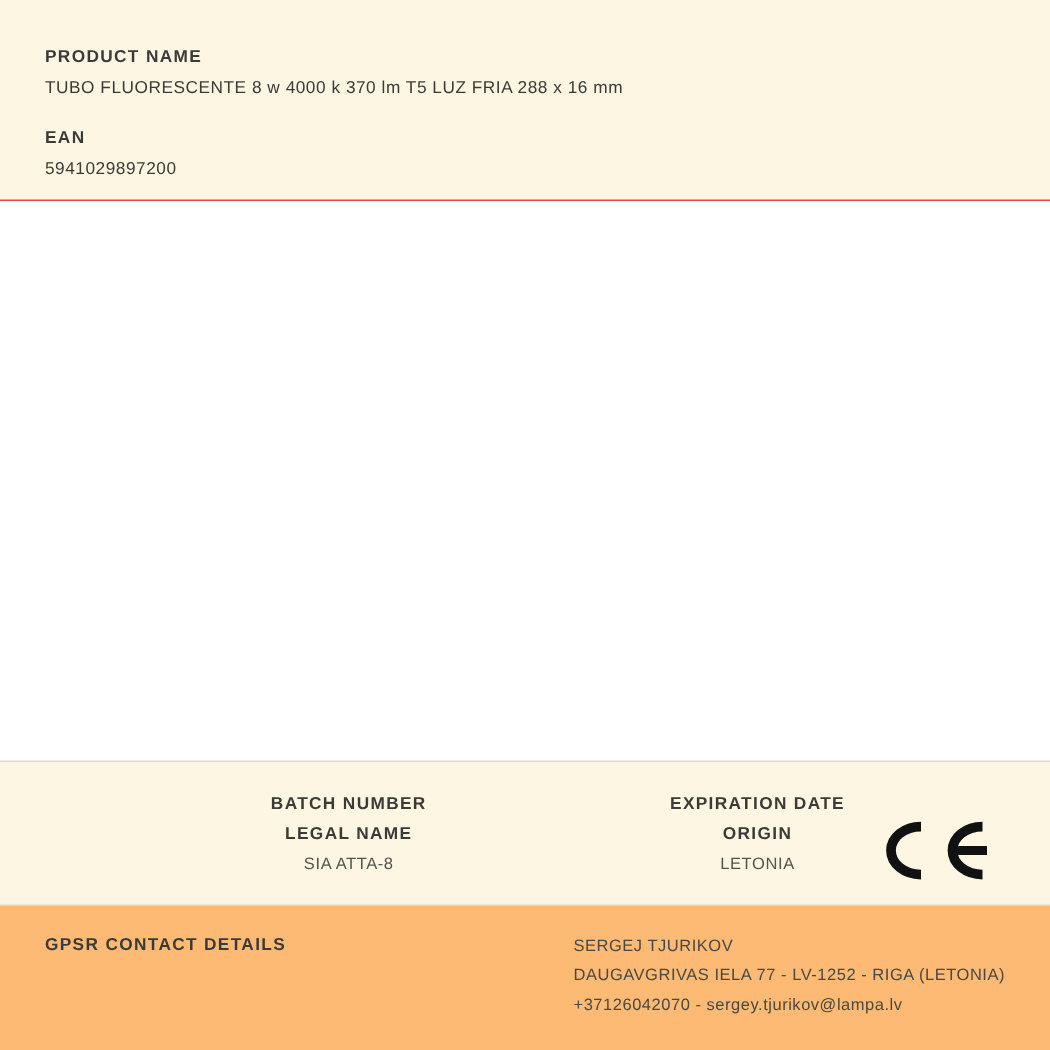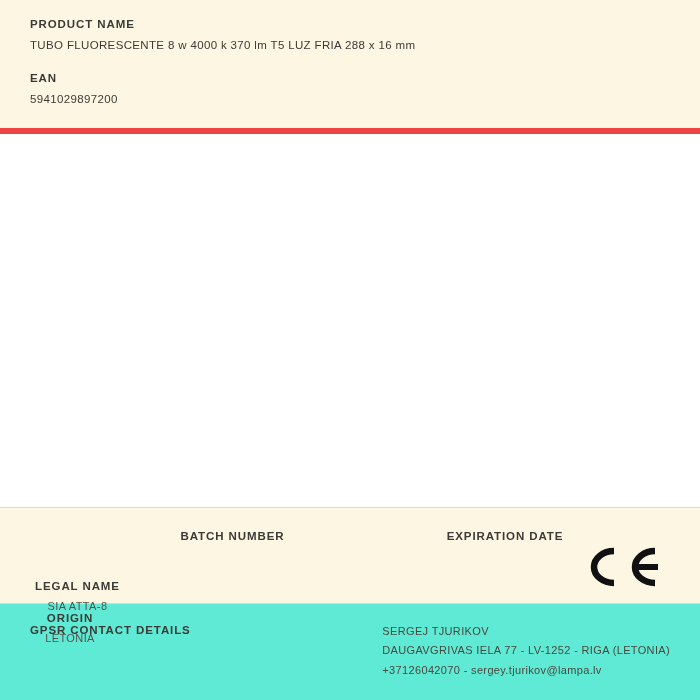--- a/index.html
+++ b/index.html
@@ -20,24 +20,24 @@
     height: 700px;
     box-sizing: border-box;
     display: flex;
     flex-direction: column;
     background: #ffffff;
   }
 
   
   .top-section {
     background: #fdf6e3;
-    padding: 18px 30px 14px 30px;
+    padding: 32px 30px 14px 30px;
     box-sizing: border-box;
     height: 134px;
-    border-bottom: 6px solid #ef4444;
+    border-bottom: 1px solid #ef4444;
   }
   .field-label {
     font-size: 11.5px;
     font-weight: bold;
     letter-spacing: 0.9px;
     color: #3b3a36;
     margin: 0 0 9px 0;
   }
   .field-value {
     font-size: 11.5px;
@@ -63,22 +63,20 @@
     height: 96px;
     box-sizing: border-box;
     border-bottom: 1px solid #ded9c8;
     padding-top: 22px;
   }
   .info-row {
     display: flex;
     width: 100%;
   }
   .info-row.second {
-    margin-top: 30px;
-    flex-direction: column;
   }
   .info-cell {
     text-align: center;
     box-sizing: border-box;
   }
   .cell-a { width: 155px; }
   .cell-b { width: 155px; }
   .cell-c { width: 125px; }
   .cell-d { width: 140px; }
   .info-head {
@@ -98,21 +96,21 @@
   .ce-mark {
     position: absolute;
     right: 36px;
     top: 36px;
     width: 74px;
     height: 46px;
   }
 
   
   .gpsr-section {
-    background: #5eead4;
+    background: #fdba74;
     height: 96px;
     box-sizing: border-box;
     padding: 18px 30px 0 30px;
     display: flex;
     justify-content: space-between;
     align-items: flex-start;
   }
   .gpsr-title {
     font-size: 11.5px;
     font-weight: bold;

